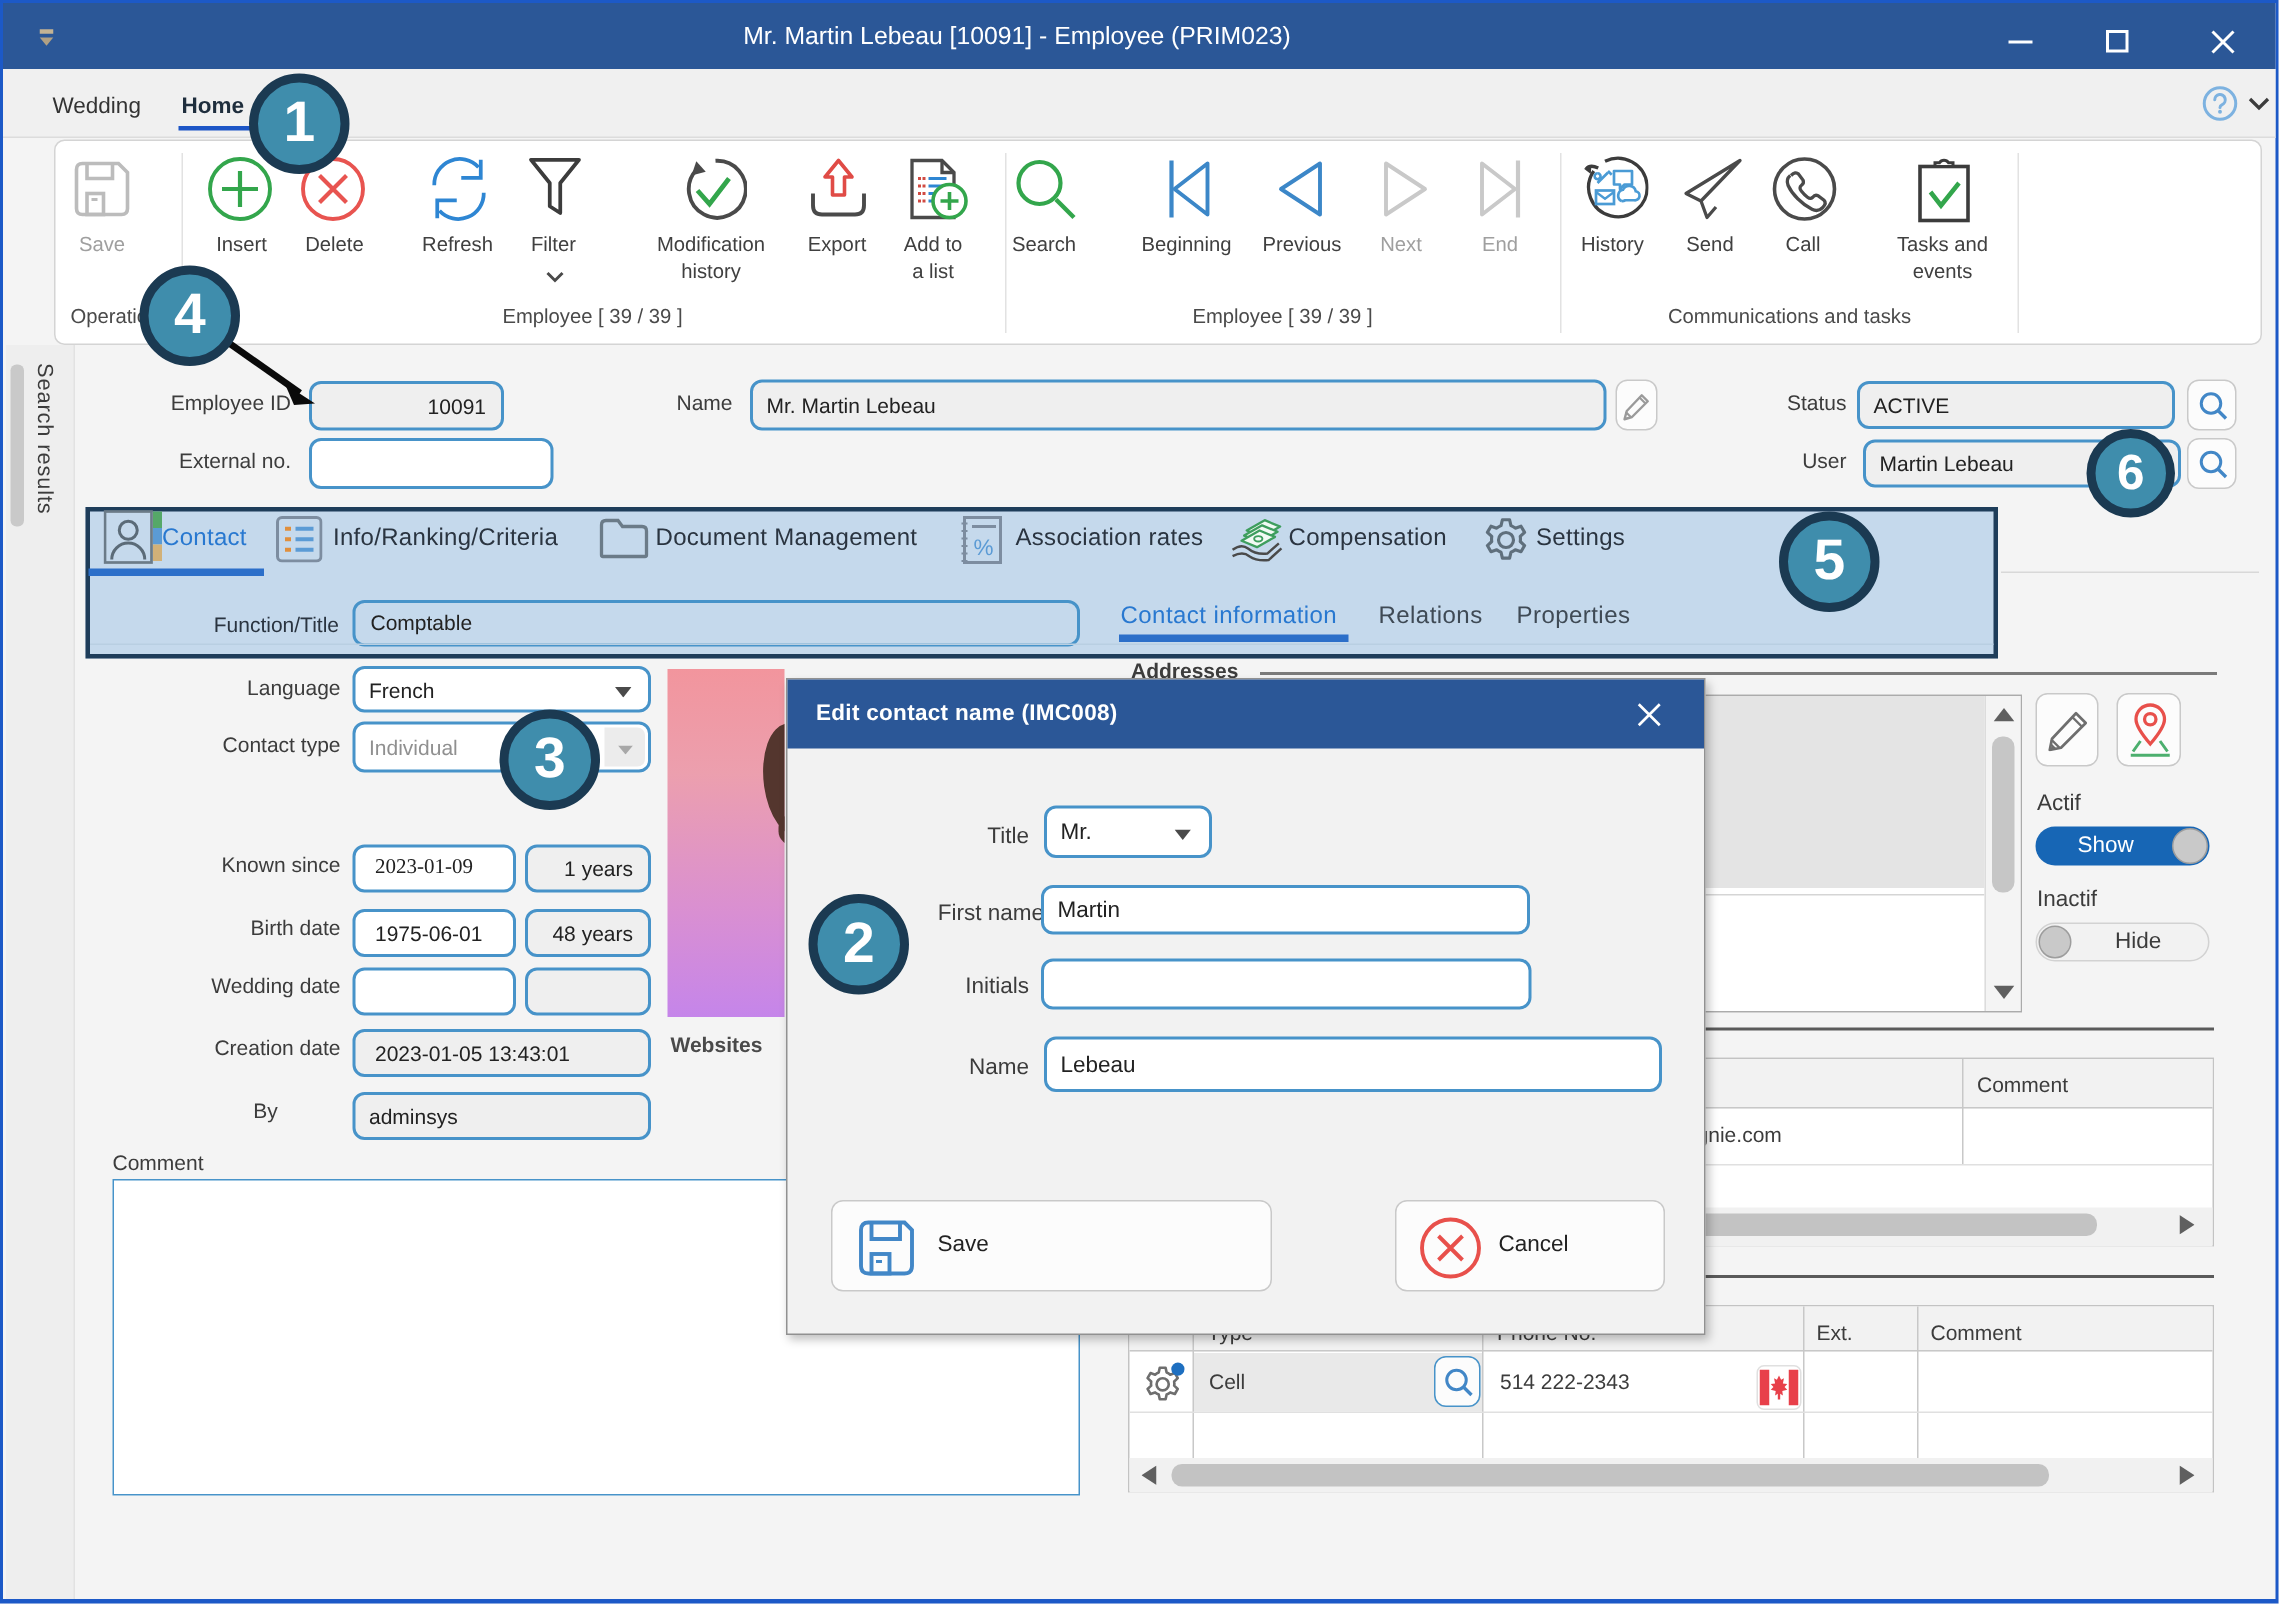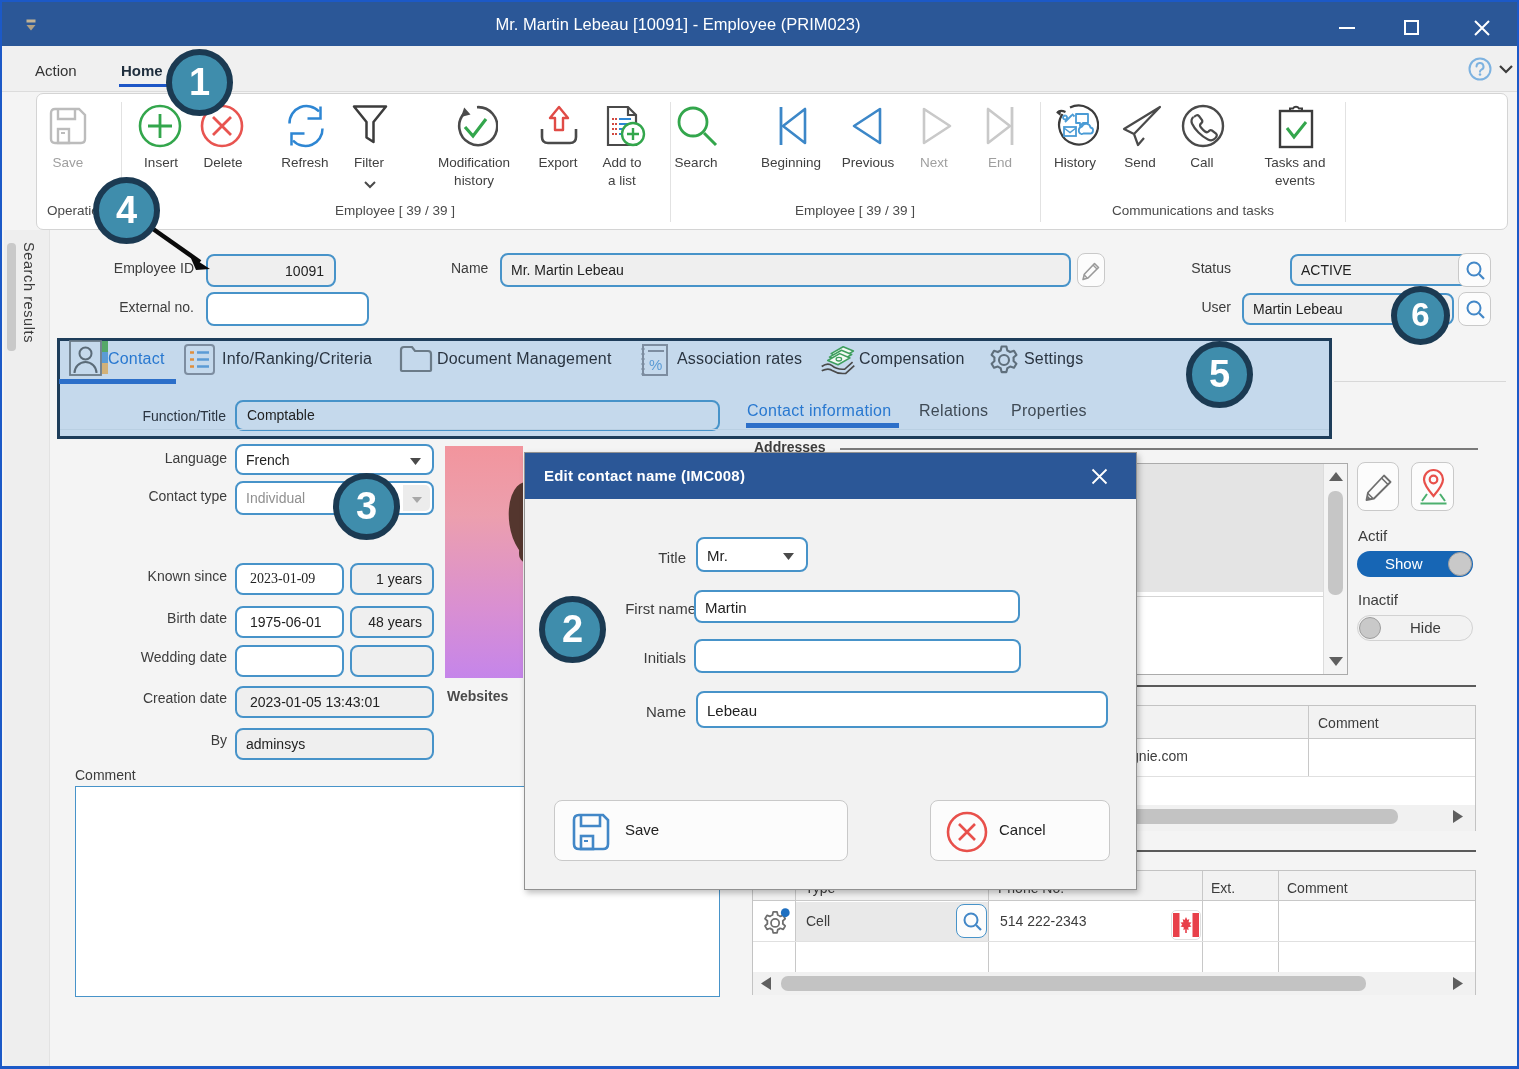--- a/index.html
+++ b/index.html
@@ -49,21 +49,21 @@
       <path d="M0.5 6 h9 L5 11.5 Z" fill="#b0a084"></path>
     </svg>
     <div id="title">Mr. Martin Lebeau [10091] - Employee (PRIM023)</div>
     <div class="abs" style="left:1337px;top:25px;width:16px;height:2px;background:#fff;"></div>
     <div class="abs" style="left:1402px;top:18px;width:15px;height:15px;border:2px solid #fff;"></div>
     <svg class="abs" style="left:1471px;top:17px;" width="18" height="18" viewBox="0 0 18 18">
       <path d="M2 2 L16 16 M16 2 L2 16" stroke="#fff" stroke-width="2"></path>
     </svg>
   </div>
   <div id="menubar">
-    <div class="lbl" style="left:33px;top:16px;font-size:15px;color:#333;">Action</div>
+    <div class="lbl" style="left:33px;top:16px;font-size:15px;color:#333;">Wedding</div>
     <div class="lbl" style="left:119px;top:16px;font-size:15px;color:#1f2e3d;font-weight:bold;">Home</div>
     <div class="abs" style="left:117px;top:38px;width:50px;height:3px;background:#1c55c6;"></div>
     <svg class="abs" style="left:1466px;top:11px;" width="24" height="24" viewBox="0 0 24 24">
       <circle cx="12" cy="12" r="10.5" fill="none" stroke="#7db2e0" stroke-width="2"></circle>
       <path d="M8.5 9.5 a3.5 3.5 0 1 1 5 3.2 c-1 .5 -1.5 1 -1.5 2" fill="none" stroke="#7db2e0" stroke-width="2" stroke-linecap="round"></path>
       <circle cx="12" cy="17.5" r="1.3" fill="#7db2e0"></circle>
     </svg>
     <svg class="abs" style="left:1496px;top:18px;" width="16" height="10" viewBox="0 0 16 10">
       <path d="M2 2 L8 8 L14 2" fill="none" stroke="#3c3c3c" stroke-width="2.2"></path>
     </svg>
@@ -212,21 +212,21 @@
         <span class="fieldtext">Mr. Martin Lebeau</span>
       </div>
     <div class="btn" style="left:1075px;top:251px;width:28px;height:34px;">
       <svg style="position:absolute;left:3px;top:6px;" width="21" height="21" viewBox="0 0 21 21">
         <path d="M13.5 3.5 l4 4 L7 18 l-5 1.5 L3.5 14 Z" fill="none" stroke="#9a9a9a" stroke-width="1.6" stroke-linejoin="round"></path>
         <path d="M12 5 l4 4" stroke="#9a9a9a" stroke-width="1.4"></path>
         <path d="M2.8 14.6 l3.6 3.6" stroke="#9a9a9a" stroke-width="1.4"></path>
       </svg>
     </div>
     <div class="lbl" style="left:1165px;top:258px;width:64px;text-align:right;">Status</div>
-    <div class="field gray" style="left:1288px;top:252px;width:188px;height:32px;padding-left:41px;">
+    <div class="field gray" style="left:1236px;top:252px;width:212px;height:32px;padding-left:41px;">
         <span class="fieldtext">ACTIVE</span>
       </div>
     <div class="btn" style="left:1456px;top:251px;width:33px;height:34px;">
       <svg style="position:absolute;left:6px;top:6px;" width="22" height="22" viewBox="0 0 22 22">
         <circle cx="9" cy="9" r="6.5" fill="none" stroke="#4287c7" stroke-width="2"></circle>
         <path d="M14 14 L19 19" stroke="#4287c7" stroke-width="2.2"></path>
       </svg>
     </div>
     <div class="lbl" style="left:1165px;top:297px;width:64px;text-align:right;">User</div>
     <div class="field gray" style="left:1240px;top:291px;width:212px;height:32px;">
@@ -268,21 +268,21 @@
     <div class="field gray" style="left:348px;top:604px;width:84px;height:32px;">
         <span class="fieldtext" style="left:auto;right:10px;">48 years</span>
       </div>
     <div class="lbl" style="left:125px;top:647px;width:100px;text-align:right;">Wedding date</div>
     <div class="field" style="left:233px;top:643px;width:109px;height:32px;"></div>
     <div class="field gray" style="left:348px;top:643px;width:84px;height:32px;"></div>
     <div class="lbl" style="left:125px;top:688px;width:100px;text-align:right;">Creation date</div>
     <div class="field gray" style="left:233px;top:684px;width:199px;height:32px;">
         <span class="fieldtext" style="left:13px;">2023-01-05 13:43:01</span>
       </div>
-    <div class="lbl" style="left:125px;top:730px;width:100px;text-align:right;">By</div>
+    <div class="lbl" style="left:125px;top:730px;width:100px;text-align:center;">By</div>
     <div class="field gray" style="left:233px;top:726px;width:199px;height:32px;">
         <span class="fieldtext">adminsys</span>
       </div>
     <div class="lbl" style="left:73px;top:765px;">Comment</div>
     <div class="abs" style="left:73px;top:784px;width:645px;height:211px;background:#fff;border:1px solid #4793c9;"></div>
 
     <div class="abs" style="left:443px;top:444px;width:78px;height:232px;background:linear-gradient(180deg,#f2959d 0%,#ec9fae 30%,#d98fd2 70%,#c585ea 100%);overflow:hidden;">
       <div style="position:absolute;left:64px;top:36px;width:40px;height:76px;background:#54362e;border-radius:55% 45% 40% 50%;transform:rotate(-8deg);"></div>
         <div style="position:absolute;left:74px;top:96px;width:24px;height:22px;background:#54362e;border-radius:45%;"></div>
     </div>

